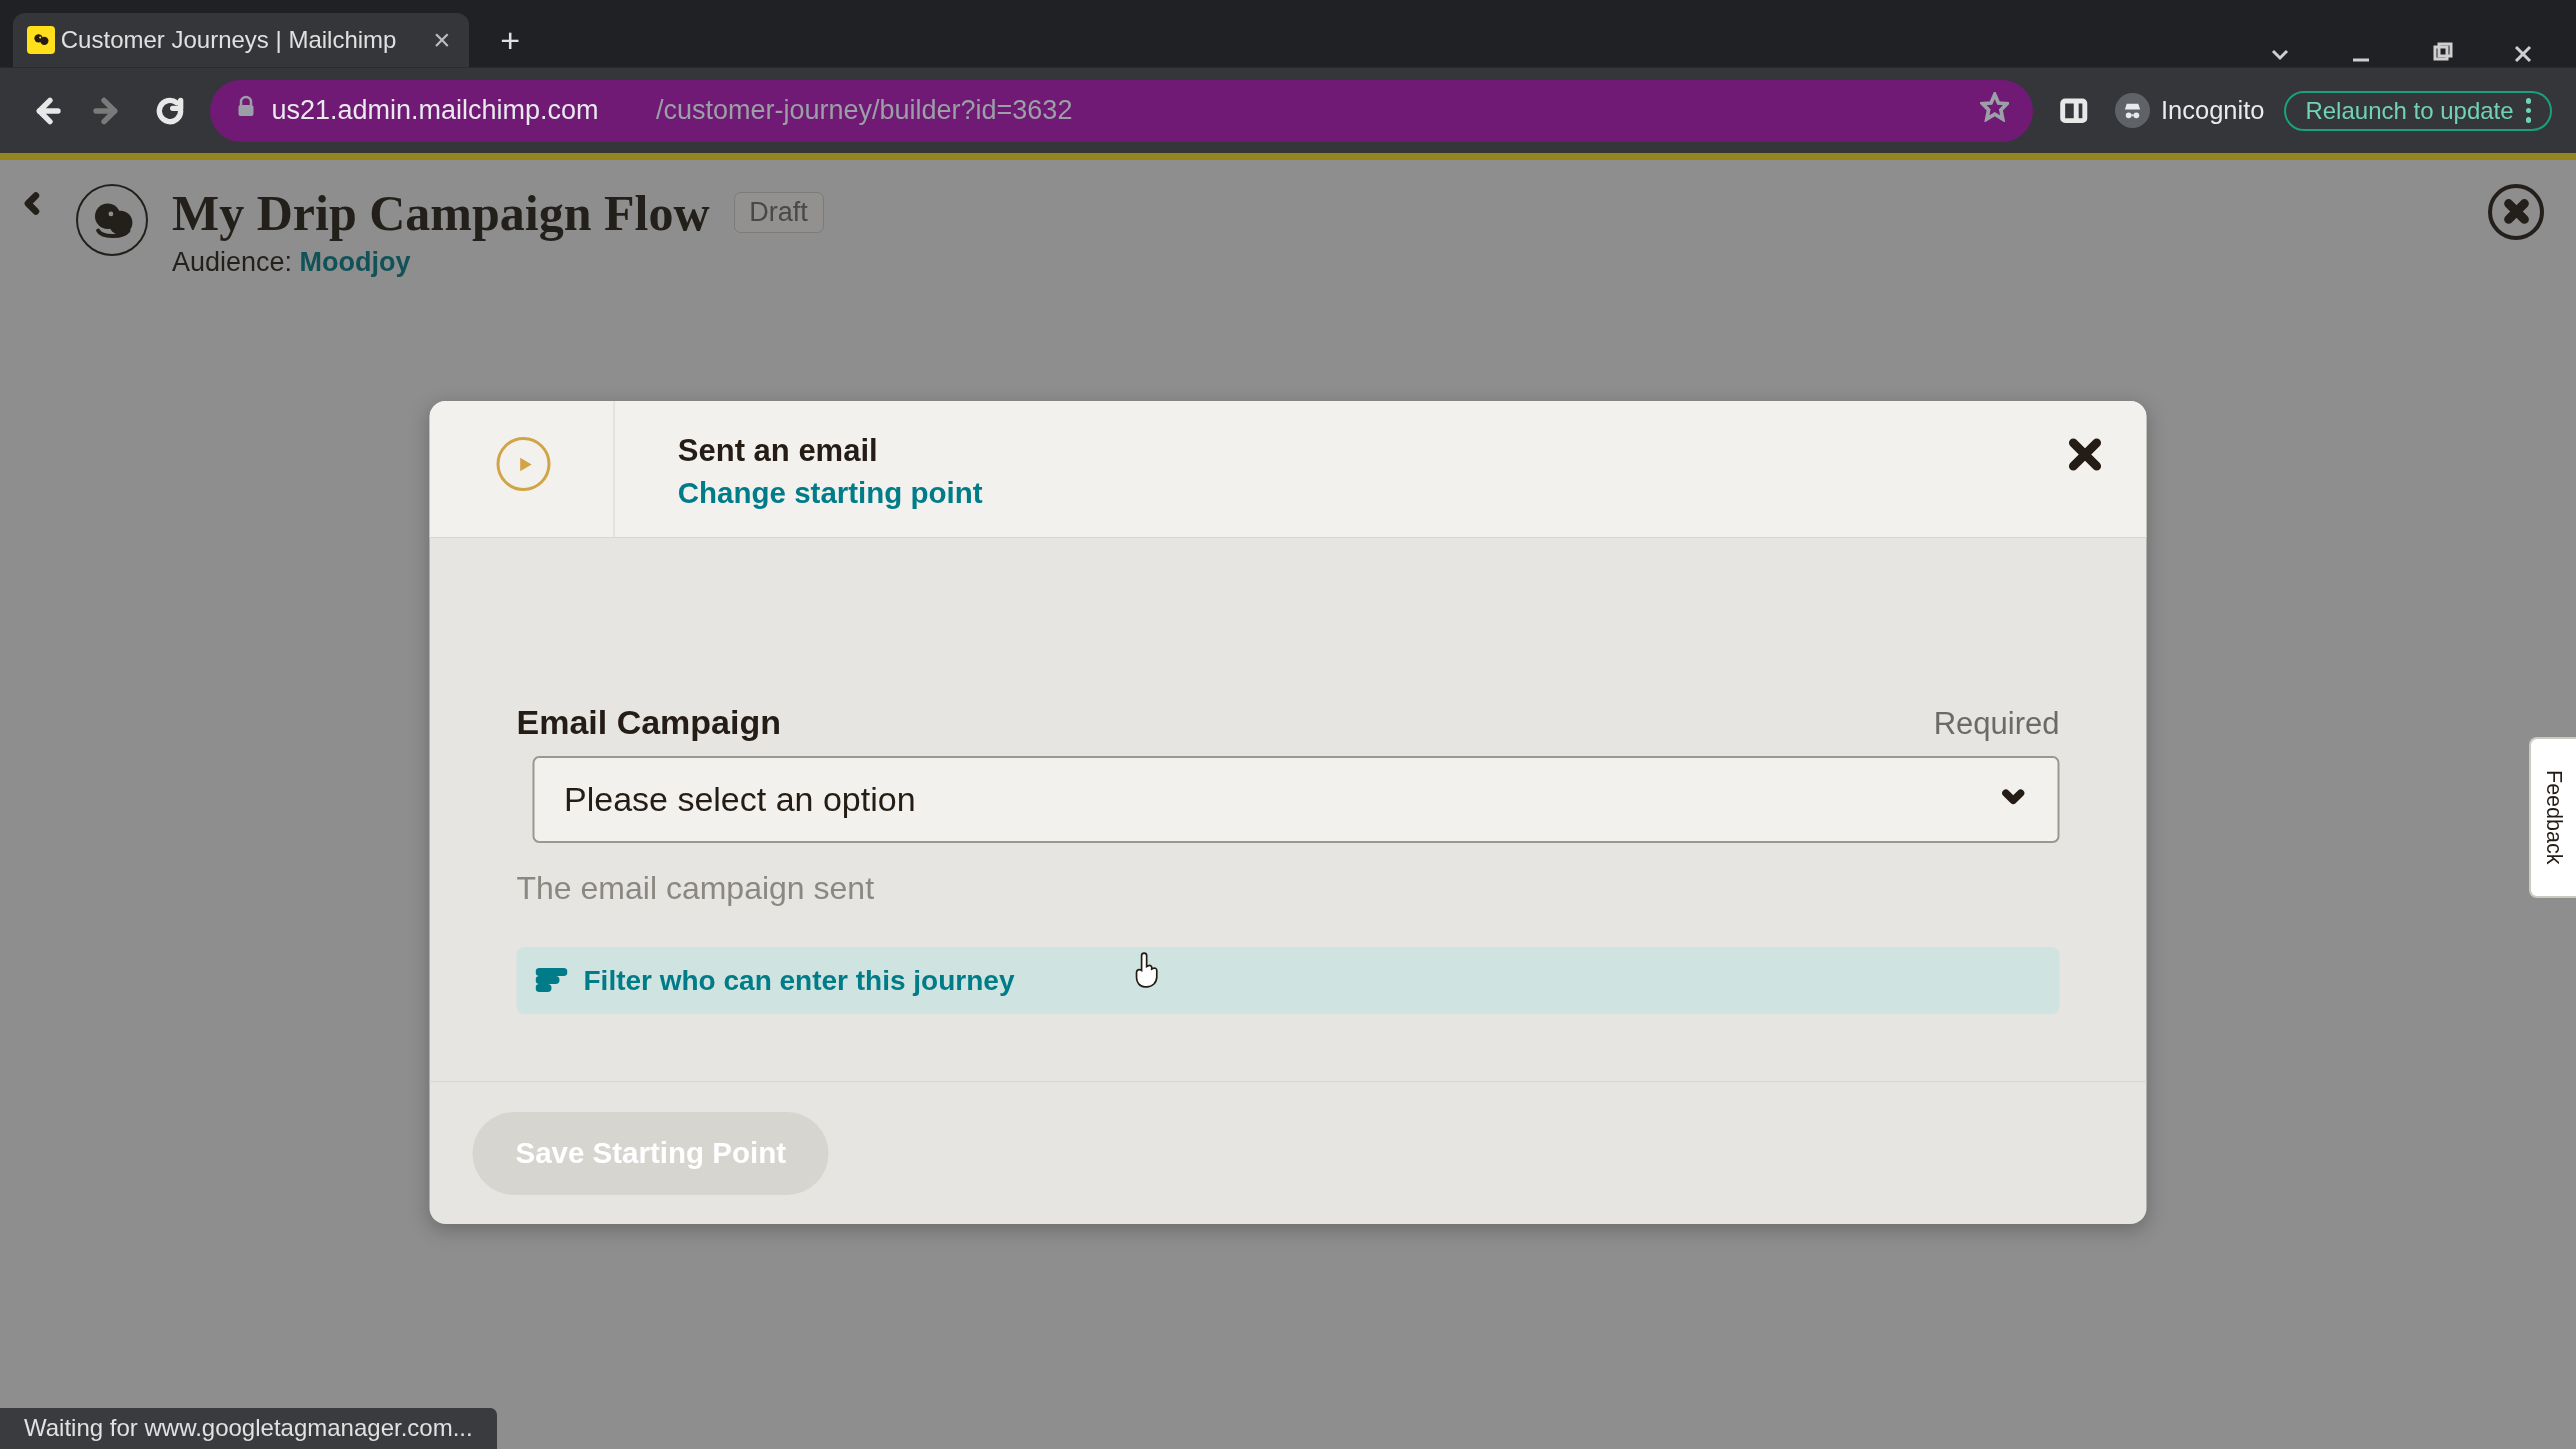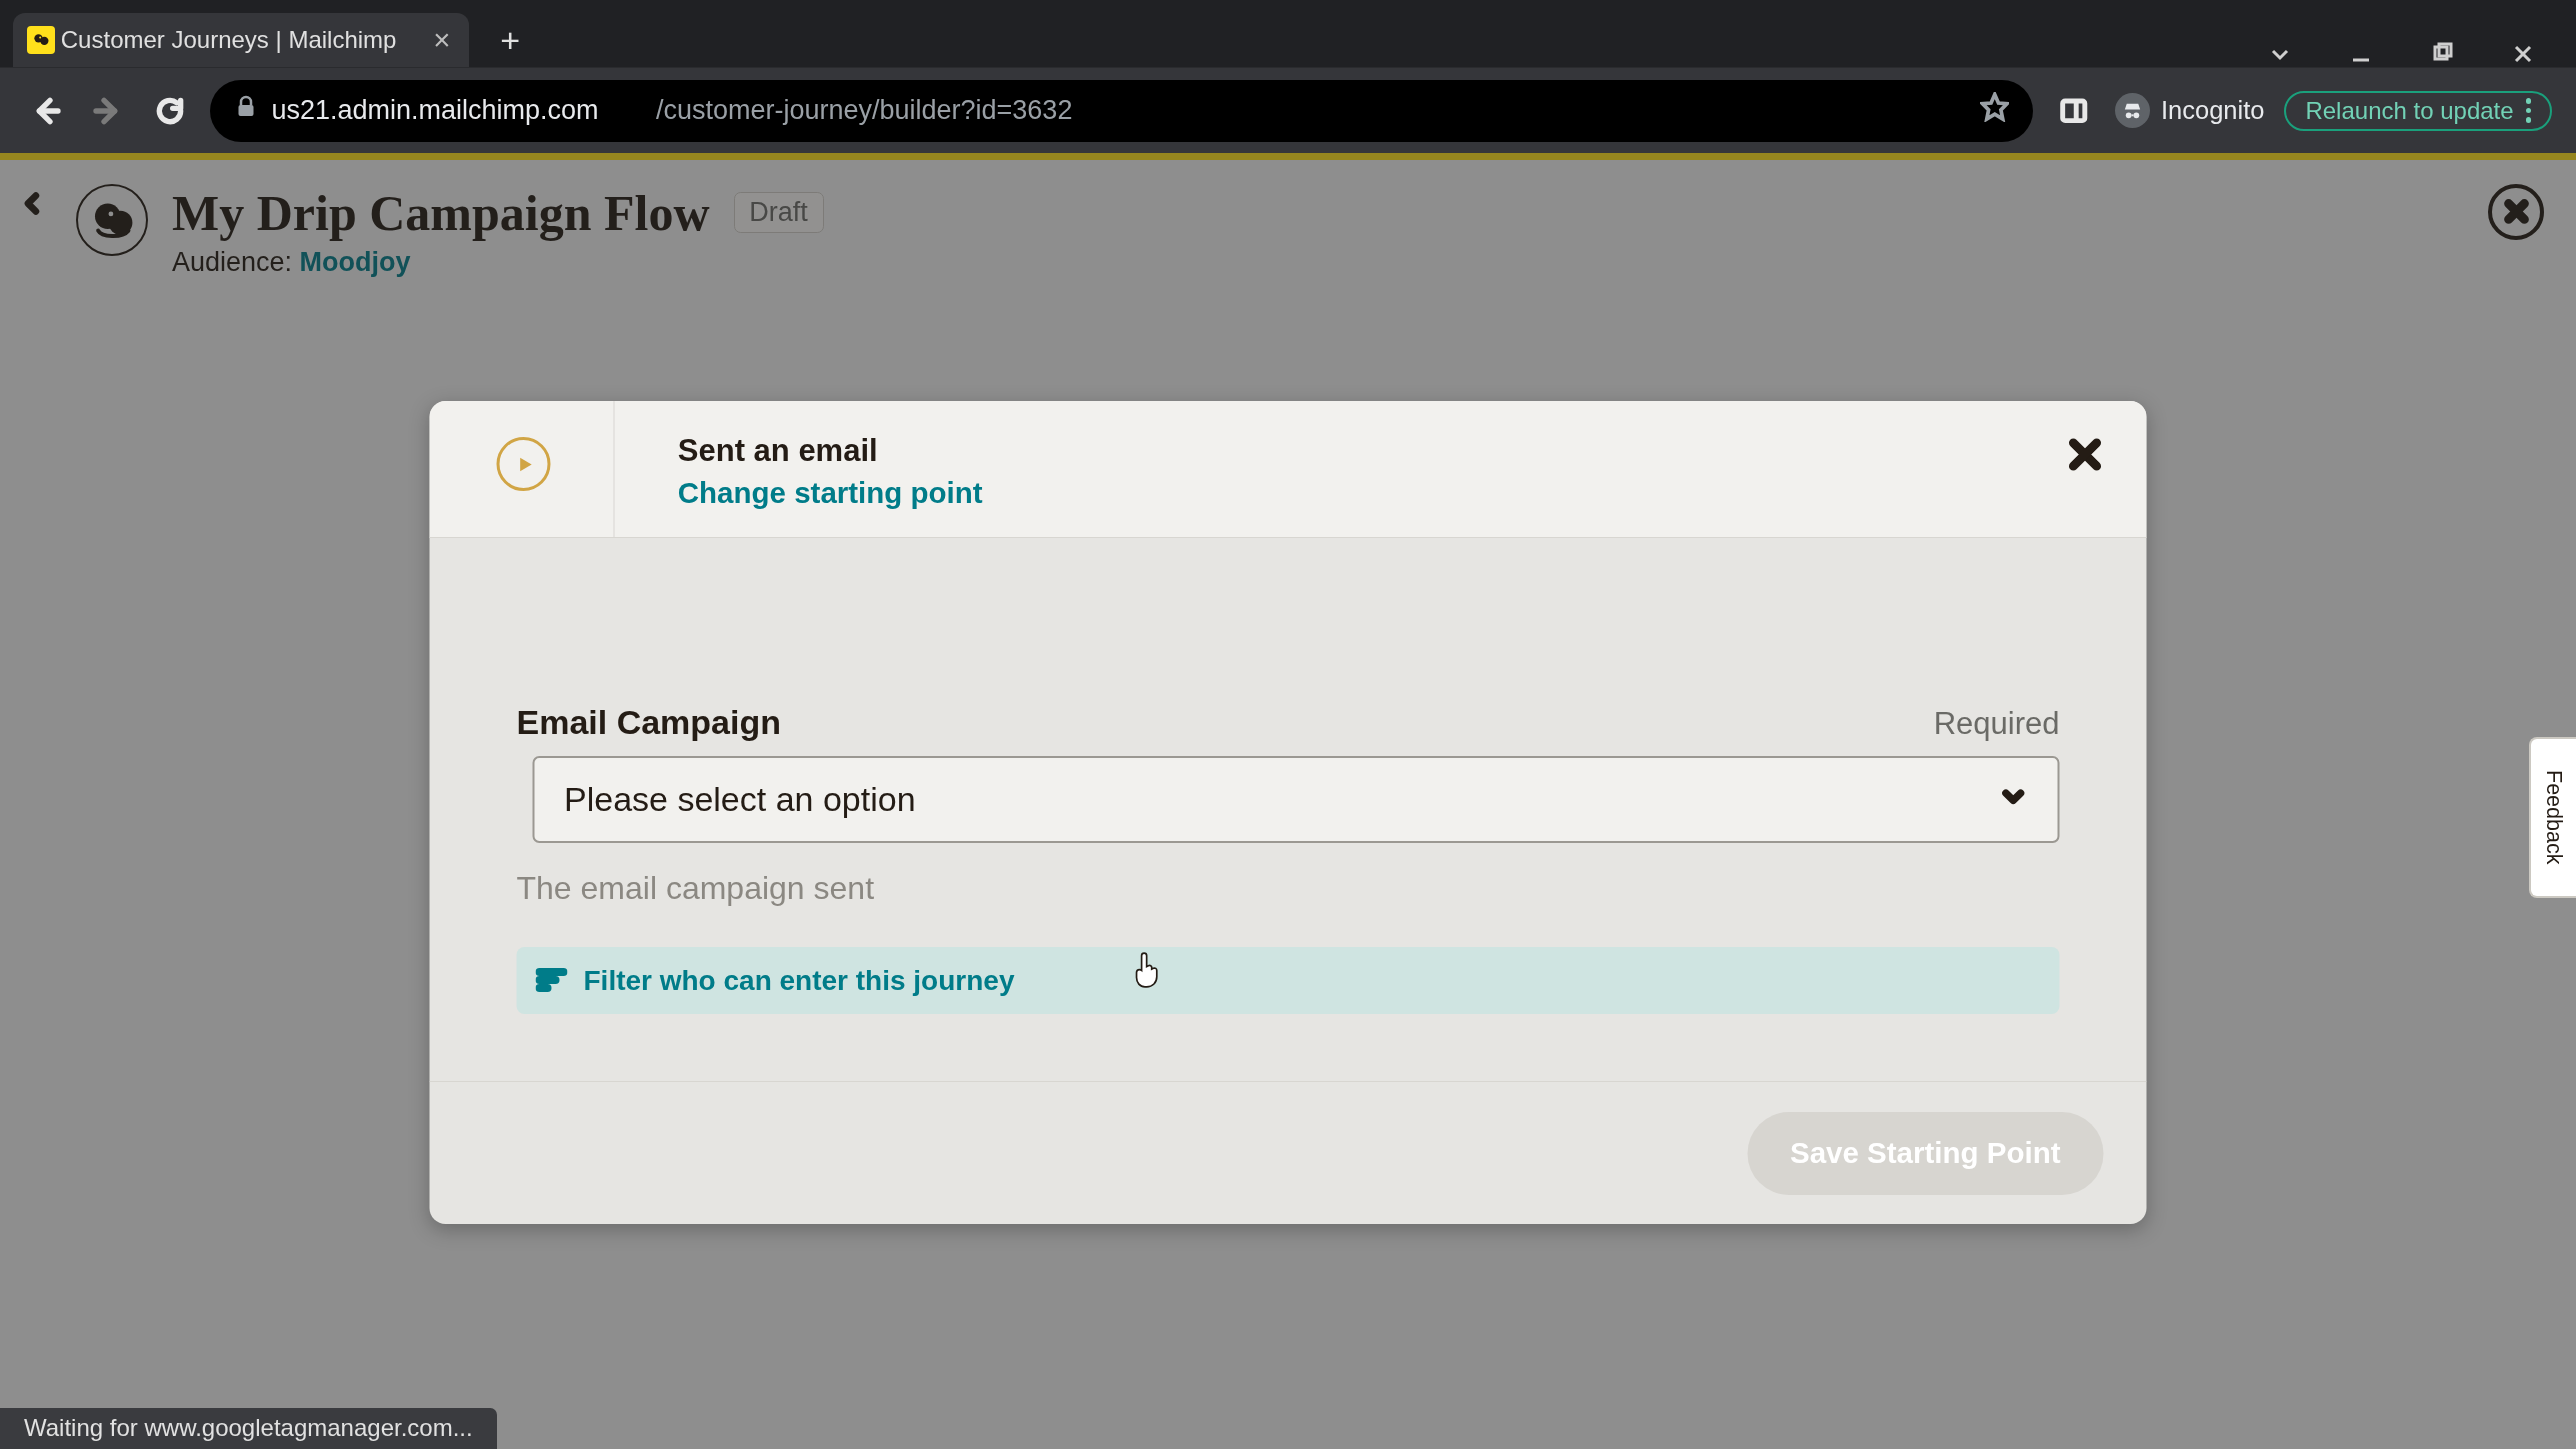--- a/index.html
+++ b/index.html
@@ -38,21 +38,21 @@
   .toolbar {
     display: flex; align-items: center; gap: 19px;
     background: #35363a; height: 86px; padding: 0 24px;
     border-top: 1.3px solid #2a2b2e;
   }
   .nav-btn { width: 43px; height: 43px; display:flex; align-items:center; justify-content:center; cursor:pointer; }
   .nav-btn svg { width: 32px; height: 32px; stroke: #e8e8e8; stroke-width: 4; fill: none; stroke-linecap: round; stroke-linejoin: round; }
   .nav-btn.disabled svg { stroke: #7a7a7a; }
   .omnibox {
     flex: 1; display: flex; align-items: center; gap: 13.4px;
-    background: #000000; height: 62px; border-radius: 31px;
+    background: #701a75; height: 62px; border-radius: 31px;
     padding: 0 24px; color: #cfcfcf; font-size: 27px;
   }
   .omnibox .lock svg { width: 24px; height: 24px; fill: #9aa0a6; }
   .omnibox .url-host { color: #e8eaed; }
   .omnibox .url-path { color: #9aa0a6; margin-left: 44px; }
   .omnibox .star { margin-left: auto; }
   .omnibox .star svg { width: 29.5px; height: 29.5px; stroke: #9aa0a6; stroke-width: 3; fill: none; }
   .ext-group { display:flex; align-items:center; gap: 20px; }
   .ext-btn { width:43px; height:43px; display:flex; align-items:center; justify-content:center; cursor:pointer; }
   .ext-btn svg { width:29.5px; height:29.5px; stroke:#e8e8e8; stroke-width:4; fill:none; }
@@ -161,21 +161,21 @@
     display:flex; align-items:center; gap:16px;
     background:#cfe4e1; border-radius:8px;
     height:67px; padding:0 19px; cursor:pointer;
   }
   .filter-bar .ficon svg { width:32px; height:32px; stroke:#007c89; stroke-width:6; fill:none; stroke-linecap:round; }
   .filter-text { font-size:28px; font-weight:700; color:#007c89; }
 
   .modal-foot {
     border-top:1.3px solid #d8d6d1;
     padding: 29.5px 43px;
-    display:flex; justify-content:flex-end;
+    display:flex; justify-content:flex-start;
   }
   .save-btn {
     height:83px; padding:0 43px; border-radius:42px;
     background:#d7d5d0; color:#ffffff; font-size:29.5px; font-weight:700;
     display:flex; align-items:center; justify-content:center;
     cursor:not-allowed;
   }
 
   
   .feedback-tab {

